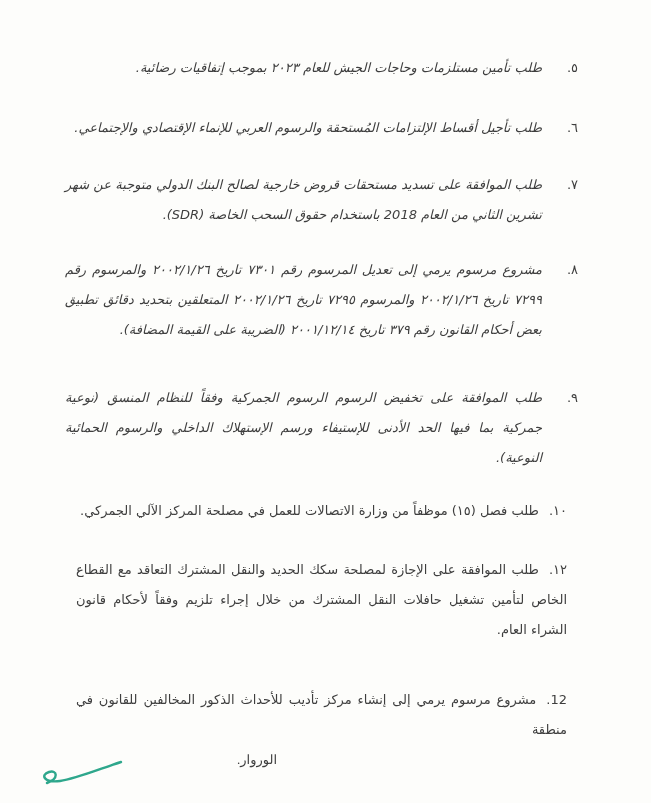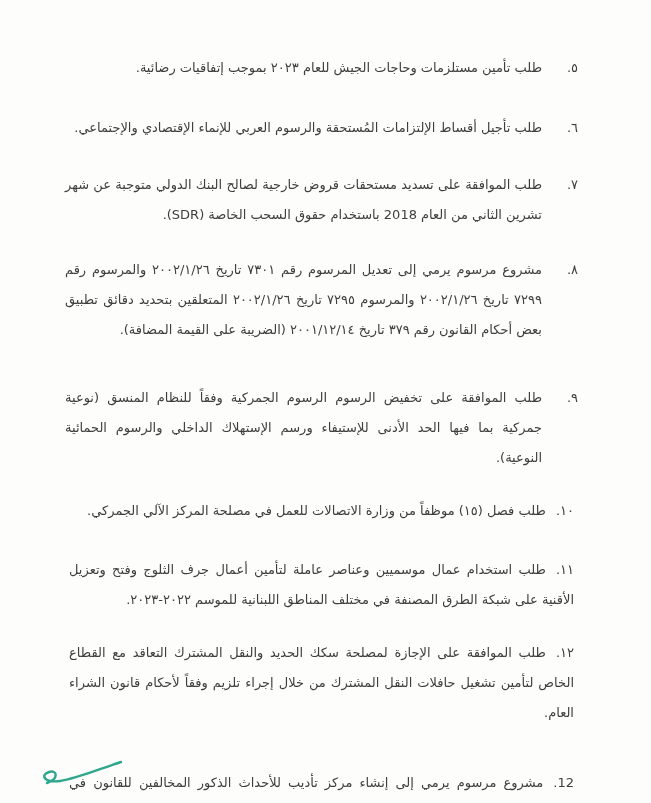--- a/index.html
+++ b/index.html
@@ -14,23 +14,23 @@
   .page{position:absolute;inset:0;background:#fdfdfb;}
   .doc{
     position:absolute;top:53px;right:73px;width:513px;
     direction:rtl;
     font-size:13px;line-height:30px;
   }
   .item{position:relative;}
   
   .item.narrow{display:flex;}
   .narrow .num{flex:0 0 36px;text-align:right;}
-  .narrow .txt{flex:1 1 auto;margin:0;text-align:justify;}
+  .narrow .txt{flex:1 1 auto;margin:0;text-align:justify;font-style:italic;}
   
-  .wide .txt{margin:4px;text-align:justify;}
+  .wide .txt{margin:11px;text-align:justify;}
   .wide .num{display:inline-block;margin-left:10px;}
   
   .item.i0{margin-bottom:30px;}
   .item.i1{margin-bottom:27px;}
   .item.i2{margin-bottom:25px;}
   .item.i3{margin-bottom:38px;}
   .item.i4{margin-bottom:23px;}
   .item.i5{margin-bottom:29px;}
   .item.i6{margin-bottom:23px;}
   .item.i7{margin-bottom:40px;}
@@ -70,24 +70,20 @@
   <div class="item narrow i4">
     <span class="num">٩.</span>
     <p class="txt"><span class="body-text">طلب الموافقة على تخفيض الرسوم الرسوم الجمركية وفقاً للنظام المنسق (نوعية جمركية بما فيها الحد الأدنى للإستيفاء ورسم الإستهلاك الداخلي والرسوم الحمائية النوعية).</span></p>
   </div>
 
   <div class="item wide i5">
 
     <p class="txt"><span class="num">١٠.</span><span class="body-text">طلب فصل (١٥) موظفاً من وزارة الاتصالات للعمل في مصلحة المركز الآلي الجمركي.</span></p>
   </div>
 
-  <div class="item wide i6">
-
-    <p class="txt"><span class="num">١١.</span><span class="body-text">طلب استخدام عمال موسميين وعناصر عاملة لتأمين أعمال جرف الثلوج وفتح وتعزيل الأقنية على شبكة الطرق المصنفة في مختلف المناطق اللبنانية للموسم ٢٠٢٢-٢٠٢٣.</span></p>
-  </div>
 
   <div class="item wide i7">
 
     <p class="txt"><span class="num">١٢.</span><span class="body-text">طلب الموافقة على الإجازة لمصلحة سكك الحديد والنقل المشترك التعاقد مع القطاع الخاص لتأمين تشغيل حافلات النقل المشترك من خلال إجراء تلزيم وفقاً لأحكام قانون الشراء العام.</span></p>
   </div>
 
   <div class="item wide i8">
 
     <p class="txt"><span class="num">12.</span><span class="body-text">مشروع مرسوم يرمي إلى إنشاء مركز تأديب للأحداث الذكور المخالفين للقانون في منطقة</span><br><span class="line2">الوروار.</span></p>
   </div>

